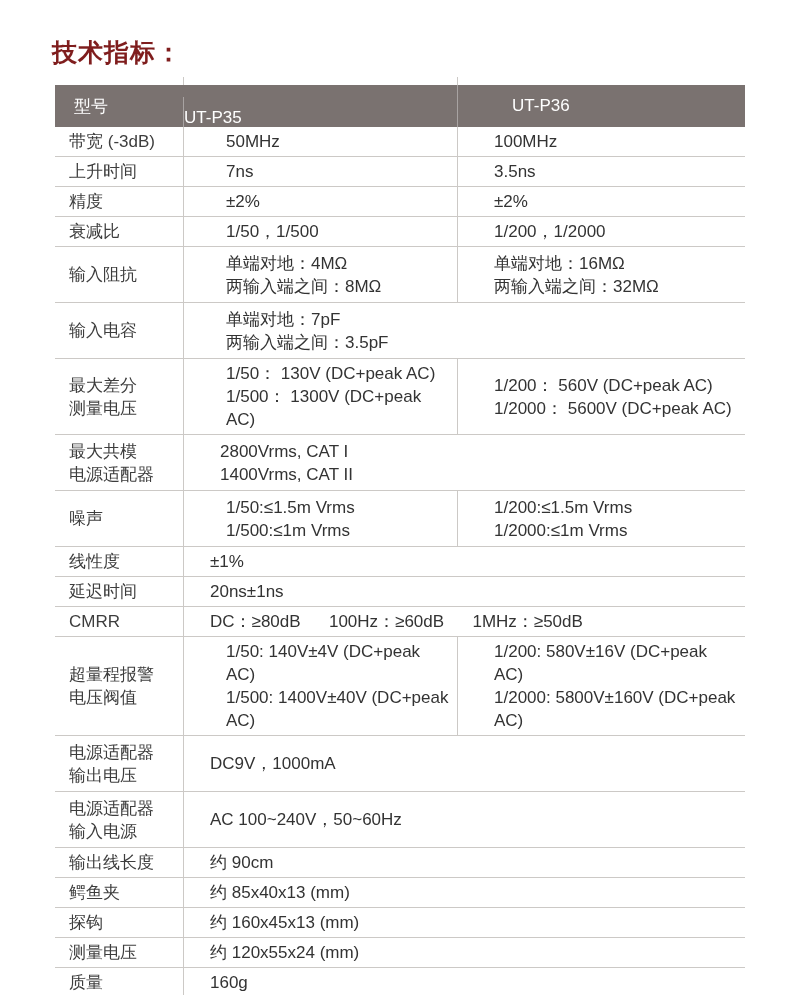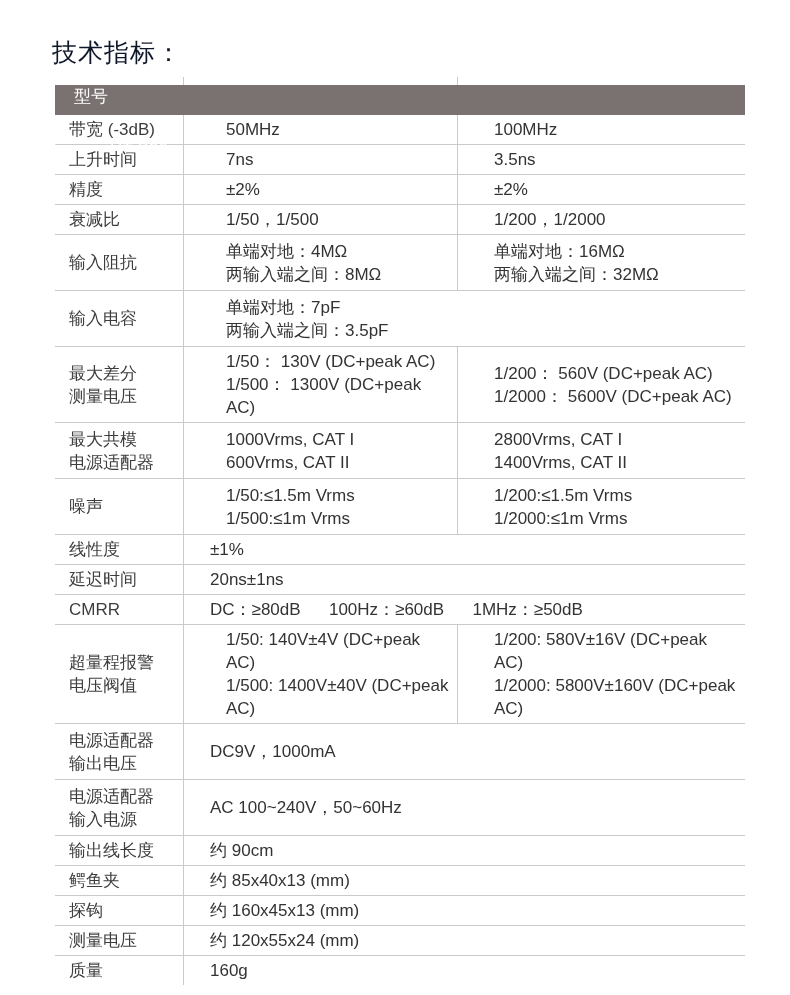--- a/index.html
+++ b/index.html
@@ -21,22 +21,22 @@
     width:790px;
     height:995px;
     background:#ffffff;
     overflow:hidden;
   }
   .page-title{
     position:absolute;
     left:52px;
     top:36px;
     font-size:25px;
-    font-weight:normal;
-    color:#0f172a;
+    font-weight:bold;
+    color:#7f1d1d;
     letter-spacing:1px;
   }
   .spec-table{
     position:absolute;
     left:55px;
     top:85px;
     width:690px;
     font-size:17px;
   }
   .stub{
@@ -45,22 +45,21 @@
     width:1px;
     height:8px;
     background:var(--border);
   }
   .stub.s1{left:128px;}
   .stub.s2{left:402px;}
   .thead{
     display:flex;
     background:var(--header-bg);
     color:#ffffff;
-    height:30px;
-    flex-direction:column;
+    height:42px;
   }
   .th{
     display:flex;
     align-items:center;
     height:100%;
     font-weight:500;
   }
   .th.model{width:128px;padding-left:19px;}
   .th.p35{width:274px;border-left:1px solid var(--header-divider);margin-top:12px;}
   .th.p36{flex:1;padding-left:54px;border-left:1px solid var(--header-divider);}
@@ -186,24 +185,20 @@
           <div class="cell v2">
             <div class="line">1/200： 560V (DC+peak AC)</div>
             <div class="line">1/2000： 5600V (DC+peak AC)</div>
           </div>
         </div>
         <div class="row tall">
           <div class="cell label">
             <div class="line">最大共模</div>
             <div class="line">电源适配器</div>
           </div>
-          <div class="cell v1">
-            <div class="line">1000Vrms, CAT I</div>
-            <div class="line">600Vrms, CAT II</div>
-          </div>
           <div class="cell v2">
             <div class="line">2800Vrms, CAT I</div>
             <div class="line">1400Vrms, CAT II</div>
           </div>
         </div>
         <div class="row tall">
           <div class="cell label">
             <div class="line">噪声</div>
           </div>
           <div class="cell v1">

